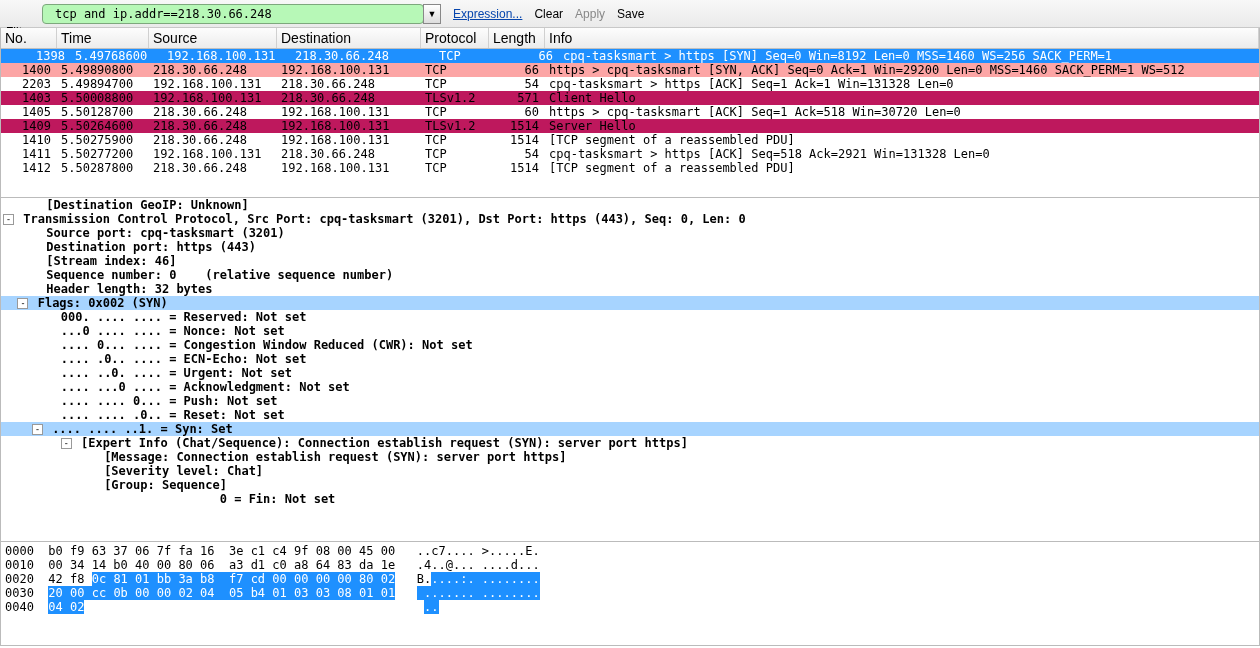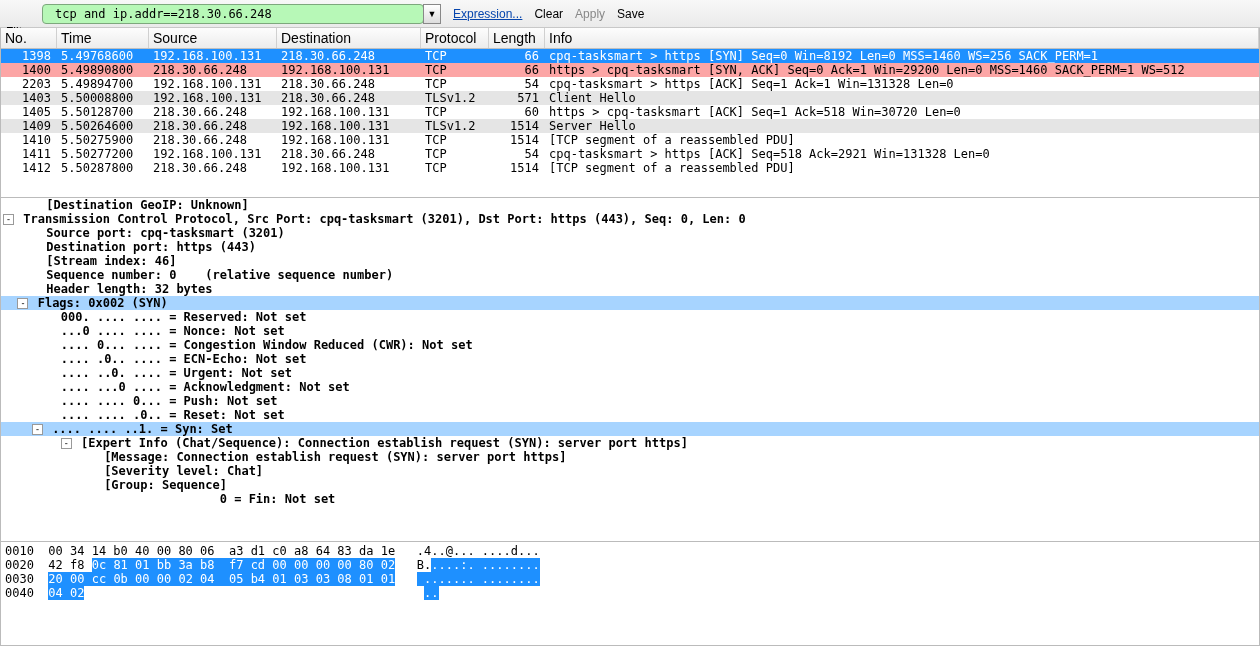--- a/index.html
+++ b/index.html
@@ -56,23 +56,23 @@
   position: sticky; top: 0;
 }
 .plist-head > div { padding: 2px 4px; border-right: 1px solid #d0d0d0; white-space: nowrap; }
 .plist-row {
   display: grid;
   grid-template-columns: 56px 92px 128px 144px 68px 56px 1fr;
   font-family: Consolas, monospace;
   font-size: 12px;
 }
 .plist-row > div { padding: 0 4px; white-space: nowrap; overflow: hidden; }
-.plist-row.sel { background: #1e90ff; color: #fff; }
+.plist-row.sel { background: #1e90ff; color: #fff; padding-left: 14px; }
 .plist-row.shade { background: #fca5a5; }
-.plist-row.lav { background: #e5e5e5; }
+.plist-row.lav { background: #be185d; }
 .plist-row .rnum { text-align: right; padding-right: 6px; }
 .plist-row .len { text-align: right; padding-right: 6px; }
 
 .details {
   height: 344px;
   overflow-y: auto;
   font-family: Consolas, monospace;
   font-size: 12px;
   background: #fff;
   border-top: none;
@@ -226,17 +226,18 @@
     <div class="drow">        .... .... .0.. = Reset: Not set</div>
     <div class="drow hl">    <span class="tw">-</span> .... .... ..1. = Syn: Set</div>
     <div class="drow">        <span class="tw">-</span> [Expert Info (Chat/Sequence): Connection establish request (SYN): server port https]</div>
     <div class="drow">              [Message: Connection establish request (SYN): server port https]</div>
     <div class="drow">              [Severity level: Chat]</div>
     <div class="drow">              [Group: Sequence]</div>
     <div class="drow">                              0 = Fin: Not set</div>
   </div>
 
 <div class="pane hexpane" id="hexpane">
+    <div class="hexrow">0000  b0 f9 63 37 06 7f fa 16  3e c1 c4 9f 08 00 45 00   ..c7.... &gt;.....E.</div>
     <div class="hexrow">0010  00 34 14 b0 40 00 80 06  a3 d1 c0 a8 64 83 da 1e   .4..@... ....d...</div>
     <div class="hexrow">0020  42 f8 <span class="hex-sel">0c 81 01 bb 3a b8  f7 cd 00 00 00 00 80 02</span>   B.<span class="hex-sel">....:. ........</span></div>
     <div class="hexrow">0030  <span class="hex-sel">20 00 cc 0b 00 00 02 04  05 b4 01 03 03 08 01 01</span>   <span class="hex-sel"> ....... ........</span></div>
     <div class="hexrow">0040  <span class="hex-sel">04 02</span>                                               <span class="hex-sel">..</span></div>
   </div>
 
 </body></html>

